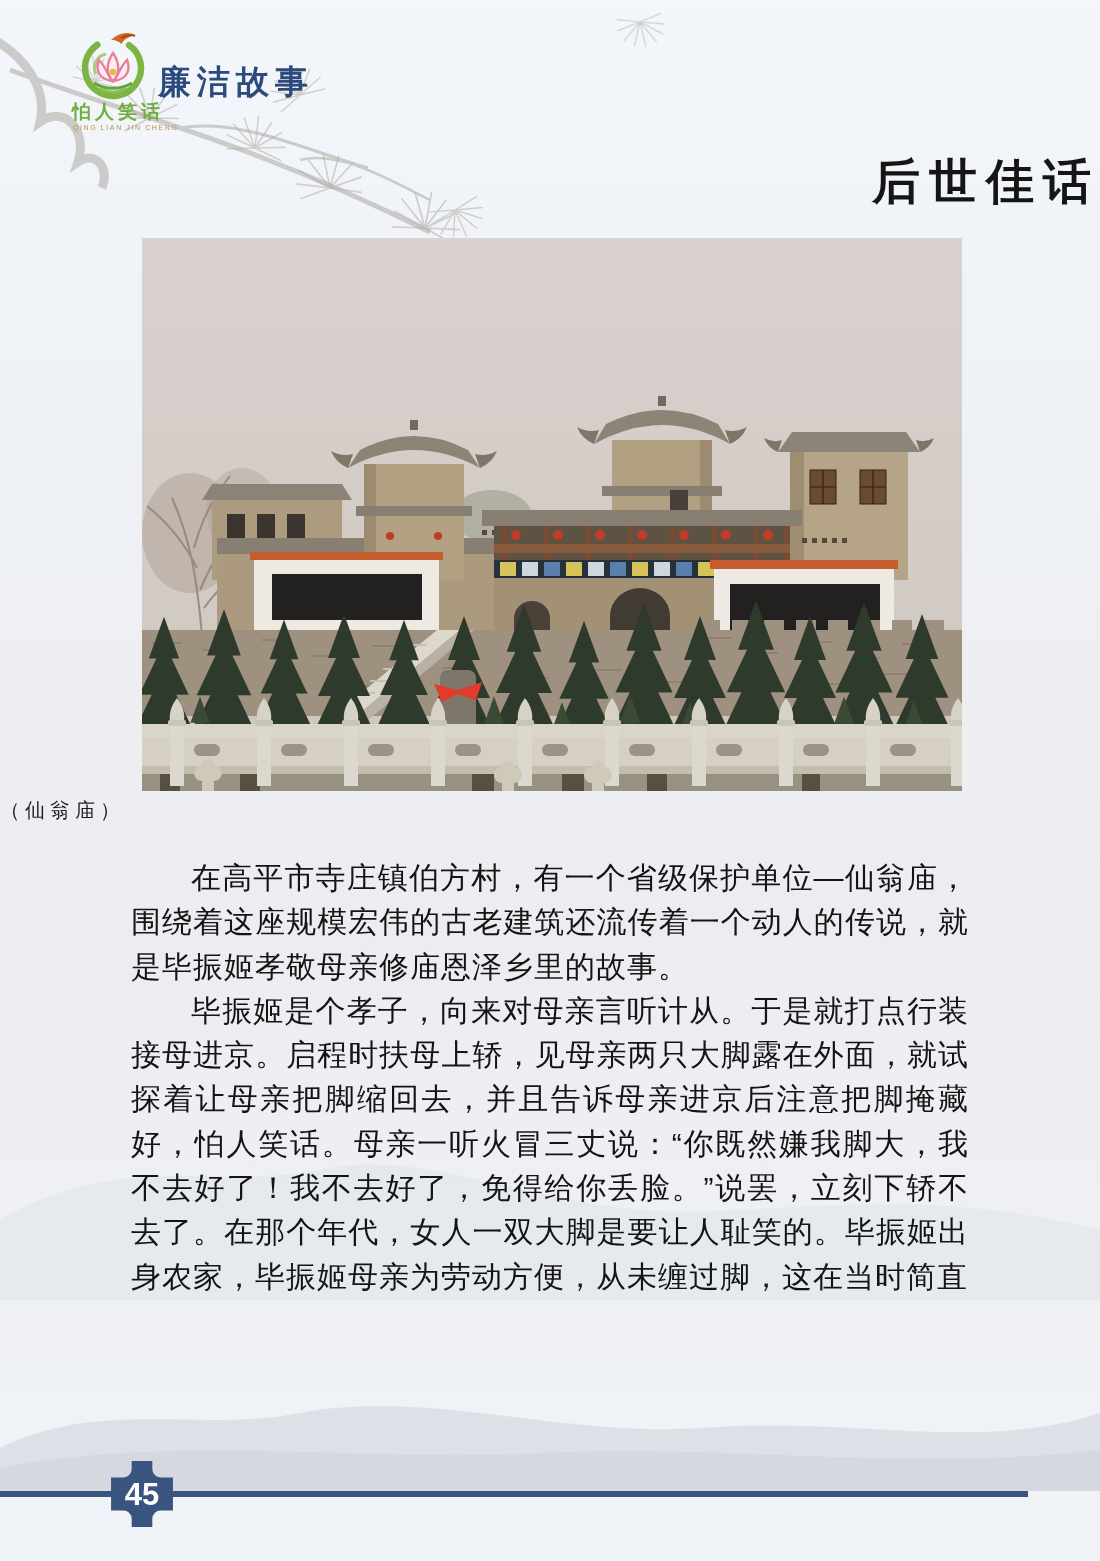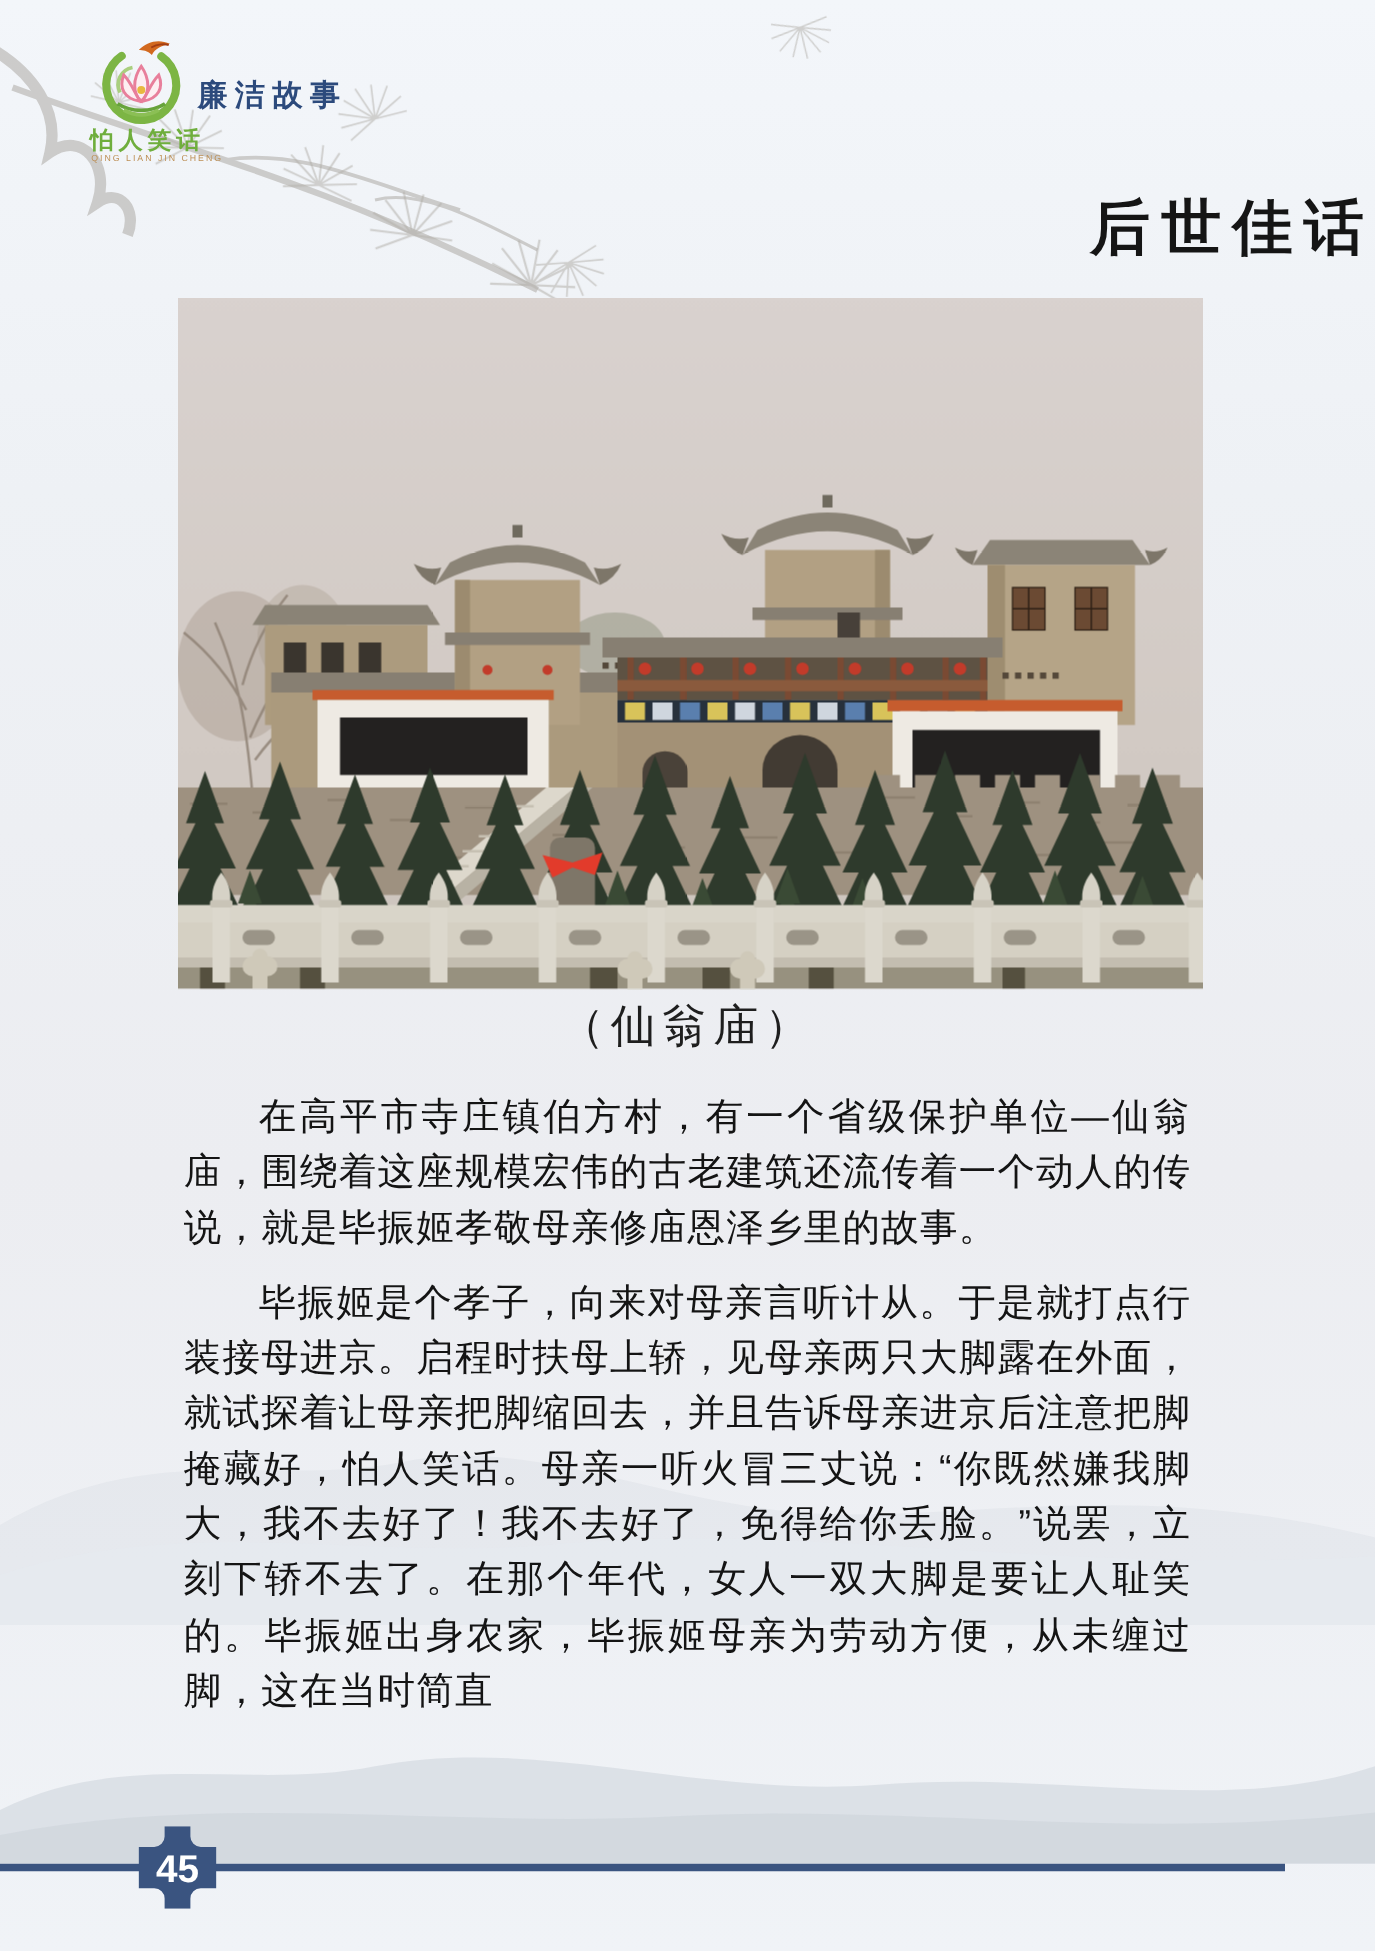--- a/index.html
+++ b/index.html
@@ -8,33 +8,33 @@
     background:linear-gradient(180deg,#f3f6fa 0%,#eef1f5 25%,#ecedf1 60%,#f0f3f7 100%);
     font-family:"Liberation Sans","DejaVu Sans",sans-serif;
   }
   .decor{position:absolute;pointer-events:none;}
   
   .logo-art{position:absolute;left:60px;top:26px;width:112px;height:80px;}
   .logo-title{position:absolute;left:72px;top:99px;font-size:19px;font-weight:bold;
     color:#6fae3d;letter-spacing:4px;white-space:nowrap;}
   .logo-subtitle{position:absolute;left:73px;top:124px;font-size:7px;color:#bd8f55;
     letter-spacing:1.6px;white-space:nowrap;}
-  .series-title{position:absolute;left:158px;top:60px;font-size:24px;font-weight:bold;
+  .series-title{position:absolute;left:158px;top:60px;font-size:33px;font-weight:bold;
     color:#2c4a7c;letter-spacing:6px;white-space:nowrap;}
   
   .article-title{position:absolute;left:0;top:150px;width:100%;margin:0;text-align:right;
     font-size:48px;font-weight:bold;color:#151515;letter-spacing:9px;}
   
   .photo{position:absolute;left:142px;top:238px;width:820px;height:553px;}
   .photo svg{display:block;width:100%;height:100%;}
-  .photo-caption{position:absolute;left:0;top:797px;width:100%;text-align:center;
-    font-size:36px;color:#1e1e1e;letter-spacing:5px;}
+  .photo-caption{position:absolute;left:0;top:797px;width:100%;
+    font-size:20px;color:#1e1e1e;letter-spacing:5px;}
   
   .body-text{position:absolute;left:131px;top:856px;width:838px;z-index:2;}
-  .body-text p{margin:16px;font-size:30px;line-height:44.3px;letter-spacing:1px;
+  .body-text p{margin:0;font-size:30px;line-height:44.3px;letter-spacing:1px;
     color:#141414;text-align:justify;text-indent:2em;}
   
   .footer-line{position:absolute;left:0;top:1491px;width:1028px;height:6px;
     background:#3a5480;z-index:3;}
   .page-badge{position:absolute;left:110px;top:1461px;width:64px;height:66px;z-index:4;}
 </style>
 </head>
 <body>
 
 <div class="page">

